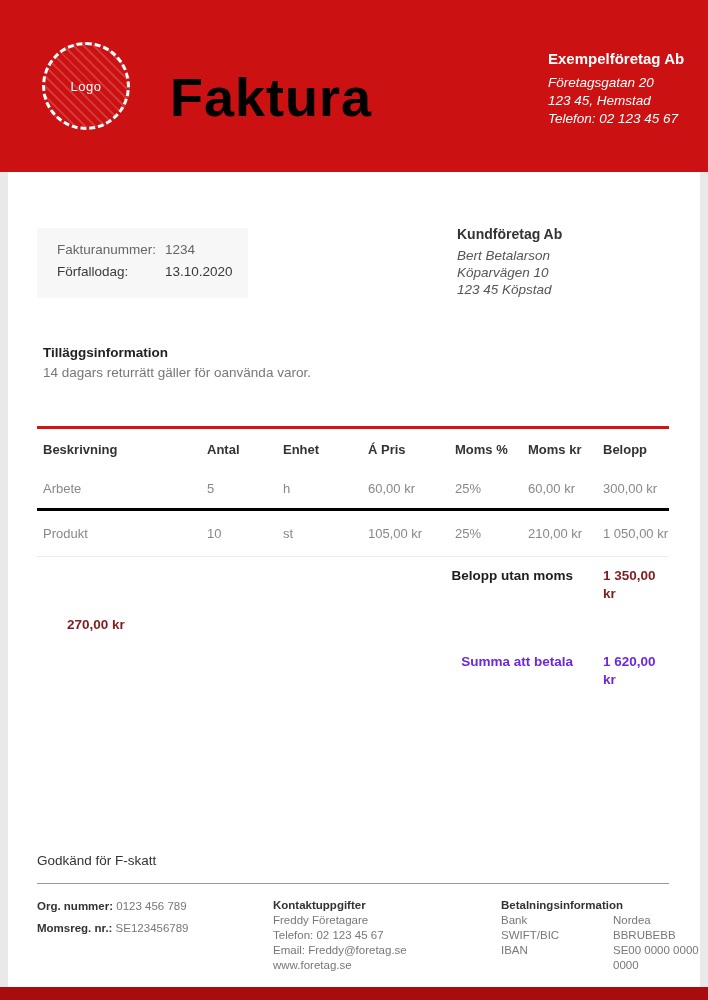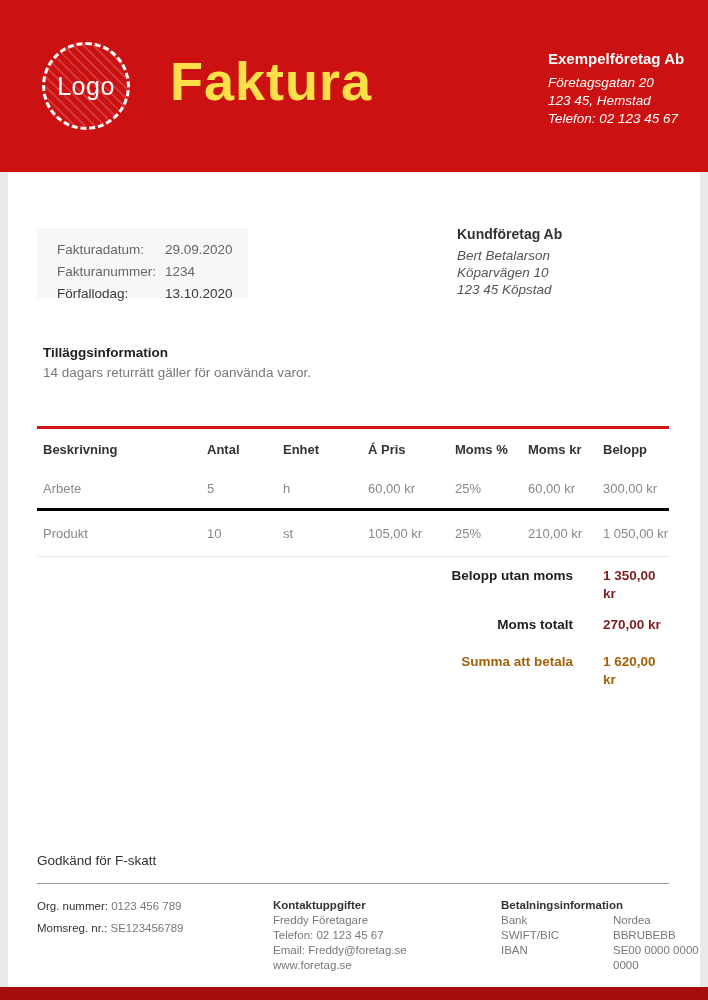--- a/index.html
+++ b/index.html
@@ -9,22 +9,22 @@
   .canvas { position:absolute; inset:0; width:708px; height:1000px; }
 
   
   .hdr { position:absolute; top:0; left:0; width:708px; height:172px; background:#cb1111; }
   .logo {
     position:absolute; left:42px; top:42px; width:88px; height:88px;
     border:3px dashed #ffffff; border-radius:50%;
     background:repeating-linear-gradient(45deg, rgba(255,255,255,0.16) 0px, rgba(255,255,255,0.16) 2px, rgba(255,255,255,0) 2px, rgba(255,255,255,0) 7px);
     display:flex; align-items:center; justify-content:center;
   }
-  .logo span { color:#ffffff; font-size:25px; letter-spacing:0.5px; }
-  .hdr-title { position:absolute; left:170px; top:50px; color:#fde047; font-size:54px; font-weight:bold; letter-spacing:1px; }
+  .logo span { color:#ffffff; font-size:13px; letter-spacing:0.5px; }
+  .hdr-title { position:absolute; left:170px; top:66px; color:#000000; font-size:54px; font-weight:bold; letter-spacing:1px; }
   .company { position:absolute; left:548px; top:50px; color:#ffffff; }
   .company-name { font-weight:bold; font-size:15px; margin-bottom:7px; }
   .company-line { font-style:italic; font-size:13.5px; line-height:18px; }
 
   
   .sheet { position:absolute; top:172px; left:8px; width:692px; height:815px; background:#ffffff; }
 
   .meta-box { position:absolute; left:29px; top:56px; width:211px; height:70px; background:#f7f7f7; padding:11px 0 0 20px; }
   .meta-row { line-height:22px; font-size:13.5px; color:#666; }
   .meta-row .meta-label { display:inline-block; width:108px; }
@@ -45,30 +45,30 @@
   .trow.r1 { height:42px; border-bottom:3px solid #000000; }
   .trow.r2 { height:46px; border-bottom:1px solid #ececec; }
   .trow .cell { font-size:13px; color:#888; }
 
   
   .totals { position:absolute; left:29px; top:395px; width:632px; }
   .totrow { display:grid; grid-template-columns:536px 1fr; margin-bottom:13px; line-height:18px; }
   .totrow .tlabel { text-align:right; font-weight:bold; font-size:13.5px; color:#1d1d1d; }
   .totrow .tvalue { padding-left:30px; font-weight:bold; font-size:13.5px; color:#7f1d1d; }
   .totrow.grand { margin-top:19px; }
-  .totrow.grand .tlabel, .totrow.grand .tvalue { color:#a16207; }
+  .totrow.grand .tlabel, .totrow.grand .tvalue { color:#6d28d9; }
 
   
   .fskatt { position:absolute; left:29px; top:681px; font-size:13.5px; color:#333; }
   .sep { position:absolute; left:29px; top:711px; width:632px; border:none; border-top:1px solid #9a9a9a; }
 
   .foot { position:absolute; left:0; top:726px; width:692px; font-size:11.5px; }
   .foot-col-left { position:absolute; left:29px; top:2px; }
   .foot-kv { margin-bottom:10px; line-height:12px; }
-  .foot-kv .fk { font-weight:normal; color:#333;margin-top:20px; }
+  .foot-kv .fk { font-weight:bold; color:#333;margin-top:20px; }
   .foot-kv .fv { color:#777; }
   .foot-col-mid { position:absolute; left:265px; top:0; }
   .foot-title { font-weight:bold; color:#333; line-height:15px; }
   .foot-line { color:#777; line-height:15px; }
   .foot-col-right { position:absolute; left:493px; top:0; }
   .pay-row { display:grid; grid-template-columns:70px 1fr; color:#777; line-height:15px;gap:42px; }
 
   
   .bottom-bar { position:absolute; left:0; top:987px; width:708px; height:13px; background:#a80d0d; }
 </style>
@@ -86,23 +86,20 @@
       <div class="company-name">Exempelföretag Ab</div>
       <div class="company-line">Företagsgatan 20</div>
       <div class="company-line">123 45, Hemstad</div>
       <div class="company-line">Telefon: 02 123 45 67</div>
     </div>
   </header>
 
   <main class="sheet">
 
     <div class="meta-box">
-      <div class="meta-row">
-        <span class="meta-label">Fakturadatum:</span><span class="meta-value">29.09.2020</span>
-      </div>
       <div class="meta-row">
         <span class="meta-label">Fakturanummer:</span><span class="meta-value">1234</span>
       </div>
       <div class="meta-row bold">
         <span class="meta-label">Förfallodag:</span><span class="meta-value">13.10.2020</span>
       </div>
     </div>
 
     <div class="customer">
       <div class="customer-name">Kundföretag Ab</div>
@@ -145,21 +142,20 @@
         <div class="cell">1 050,00 kr</div>
       </div>
     </div>
 
     <div class="totals">
       <div class="totrow">
         <div class="tlabel">Belopp utan moms</div>
         <div class="tvalue">1 350,00 kr</div>
       </div>
       <div class="totrow">
-        <div class="tlabel">Moms totalt</div>
         <div class="tvalue">270,00 kr</div>
       </div>
       <div class="totrow grand">
         <div class="tlabel">Summa att betala</div>
         <div class="tvalue">1 620,00 kr</div>
       </div>
     </div>
 
     <div class="fskatt">Godkänd för F-skatt</div>
     <hr class="sep">

